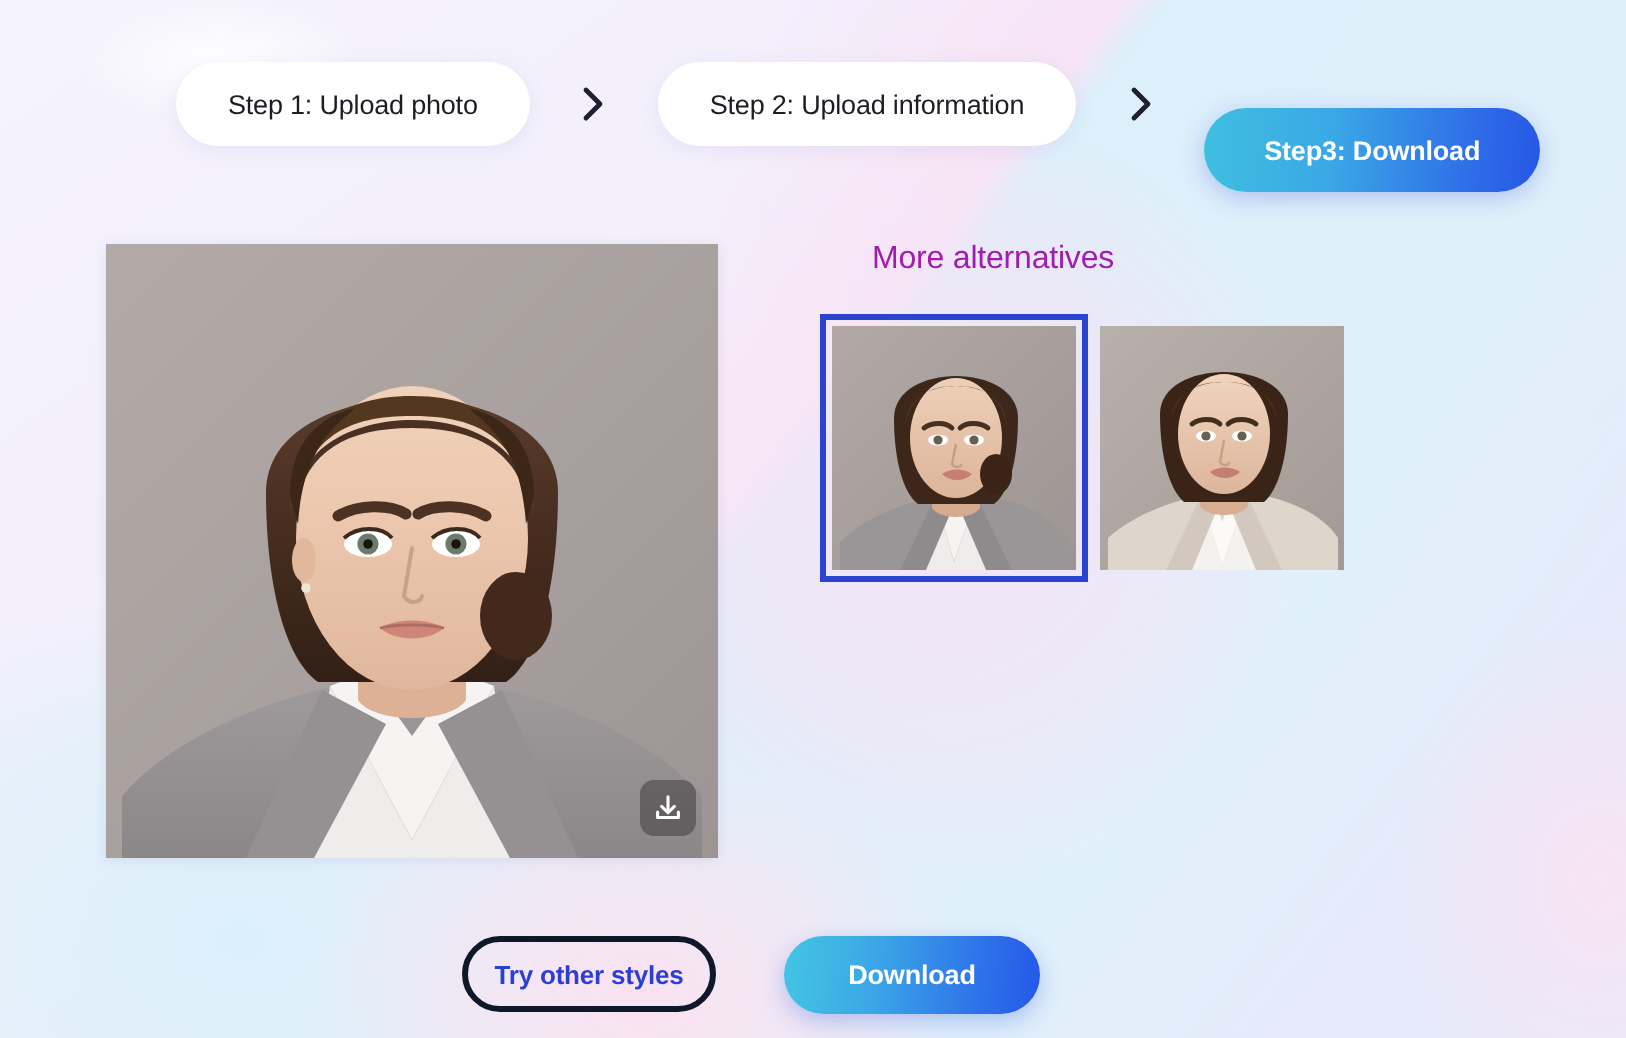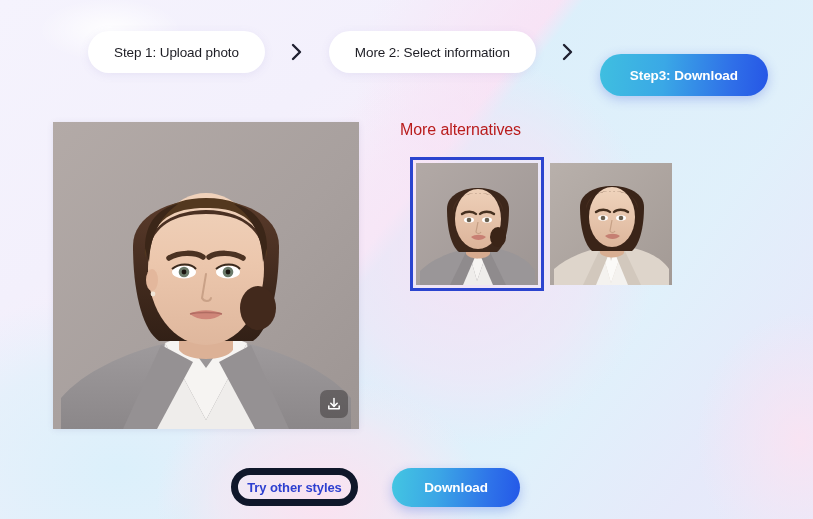--- a/index.html
+++ b/index.html
@@ -152,24 +152,24 @@
     background: rgba(40,36,36,0.42);
     display: flex;
     align-items: center;
     justify-content: center;
     cursor: pointer;
   }
 
   
   .alt-title {
     position: absolute;
-    left: 400px;
+    left: 436px;
     top: 121px;
     font-size: 16px;
-    color: #b91c1c;
+    color: #a21caf;
     letter-spacing: -0.1px;
   }
   .alt-row {
     position: absolute;
     left: 416px;
     top: 163px;
     display: flex;
     gap: 12px;
   }
   .alt-item {
@@ -187,21 +187,21 @@
   .alt-item .portrait { position: absolute; inset: 0; }
 
   
   .btn-try {
     position: absolute;
     left: 231px;
     top: 468px;
     width: 127px;
     height: 38px;
     border-radius: 19px;
-    border: 7px solid #0f172a;
+    border: 3px solid #0f172a;
     background: transparent;
     color: #2d3fd0;
     font-size: 13px;
     font-weight: bold;
     letter-spacing: -0.1px;
     display: flex;
     align-items: center;
     justify-content: center;
     cursor: pointer;
     box-sizing: border-box;
@@ -243,21 +243,21 @@
   <div class="stepper">
     <div class="step-pill">
       <span>Step 1: Upload photo</span>
     </div>
     <div class="step-sep">
       <svg width="13" height="18" viewBox="0 0 13 18" aria-hidden="true">
         <path d="M3 2 L10 9 L3 16" fill="none" stroke="#1f2030" stroke-width="2.4" stroke-linecap="round" stroke-linejoin="round"></path>
       </svg>
     </div>
     <div class="step-pill">
-      <span>More 2: Select information</span>
+      <span>Step 2: Upload information</span>
     </div>
     <div class="step-sep">
       <svg width="13" height="18" viewBox="0 0 13 18" aria-hidden="true">
         <path d="M3 2 L10 9 L3 16" fill="none" stroke="#1f2030" stroke-width="2.4" stroke-linecap="round" stroke-linejoin="round"></path>
       </svg>
     </div>
     <div class="step-pill active">
       <span>Step3: Download</span>
     </div>
   </div>

